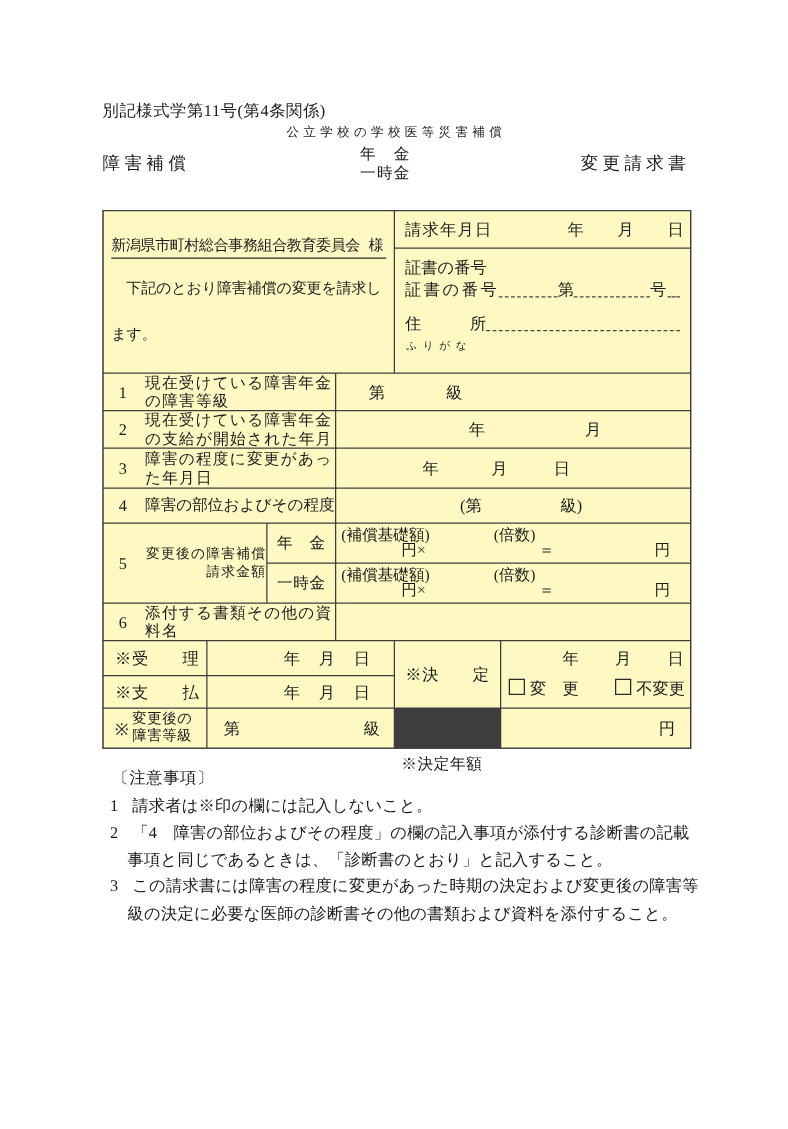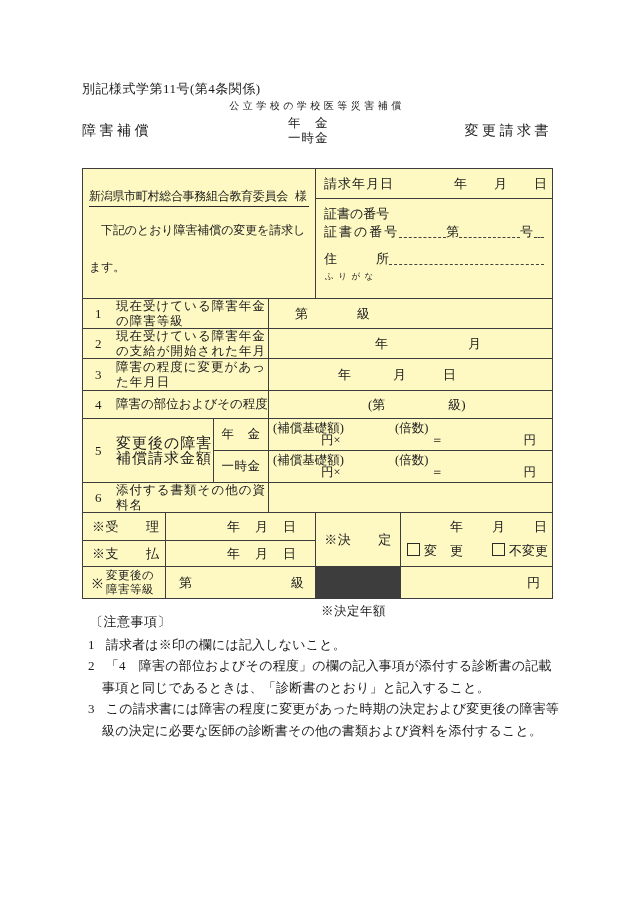--- a/index.html
+++ b/index.html
@@ -45,21 +45,21 @@
     font-size:8.5px;display:flex;align-items:center;justify-content:center;
     align-self:flex-end;margin:0 0 0 3px;flex:0 0 auto;}
 
   
   .row-label-cell{grid-column:1/4;display:flex;align-items:center;padding-left:12px;}
   .row-no{width:21px;flex:0 0 auto;}
   .row-label{width:152px;font-size:12.5px;letter-spacing:1px;line-height:14.5px;}
   .row-label.tight{letter-spacing:0;}
   .row-value{grid-column:4/7;display:flex;align-items:center;}
   .r5-label-cell{grid-column:1/3;grid-row:7/9;display:flex;align-items:center;padding-left:12px;}
-  .r5-label{width:100px;font-size:15px;letter-spacing:1px;line-height:15px;}
+  .r5-label{width:100px;font-size:11px;letter-spacing:1px;line-height:15px;text-align:right;}
   .r5-sub{grid-column:3;display:flex;align-items:center;justify-content:center;font-size:12.5px;letter-spacing:0.5px;}
   .r5-val{grid-column:4/7;font-size:12.5px;}
   .r5-val .base{position:absolute;top:1px;left:4px;}
   .r5-val .mult{position:absolute;top:1px;left:126px;}
   .r5-val .yx{position:absolute;bottom:1px;left:52px;}
   .r5-val .eq{position:absolute;bottom:1px;left:162px;}
   .r5-val .yen{position:absolute;bottom:1px;right:16px;}
 
   
   .c-label{display:flex;align-items:center;padding-left:9px;letter-spacing:0.5px;}

